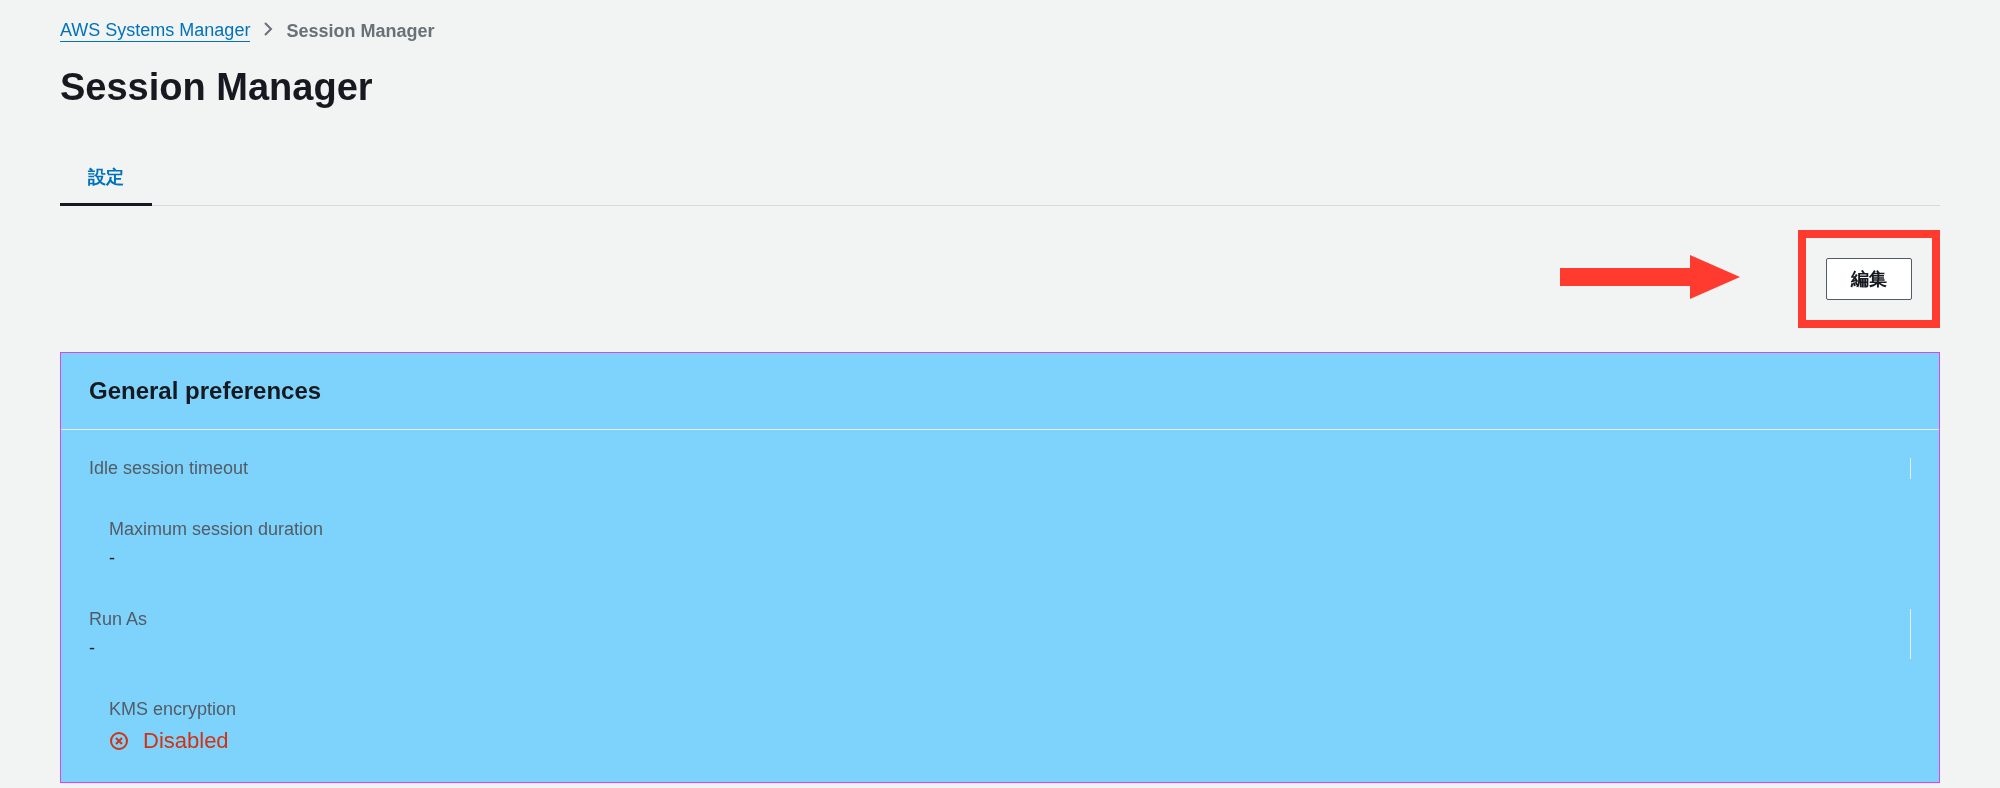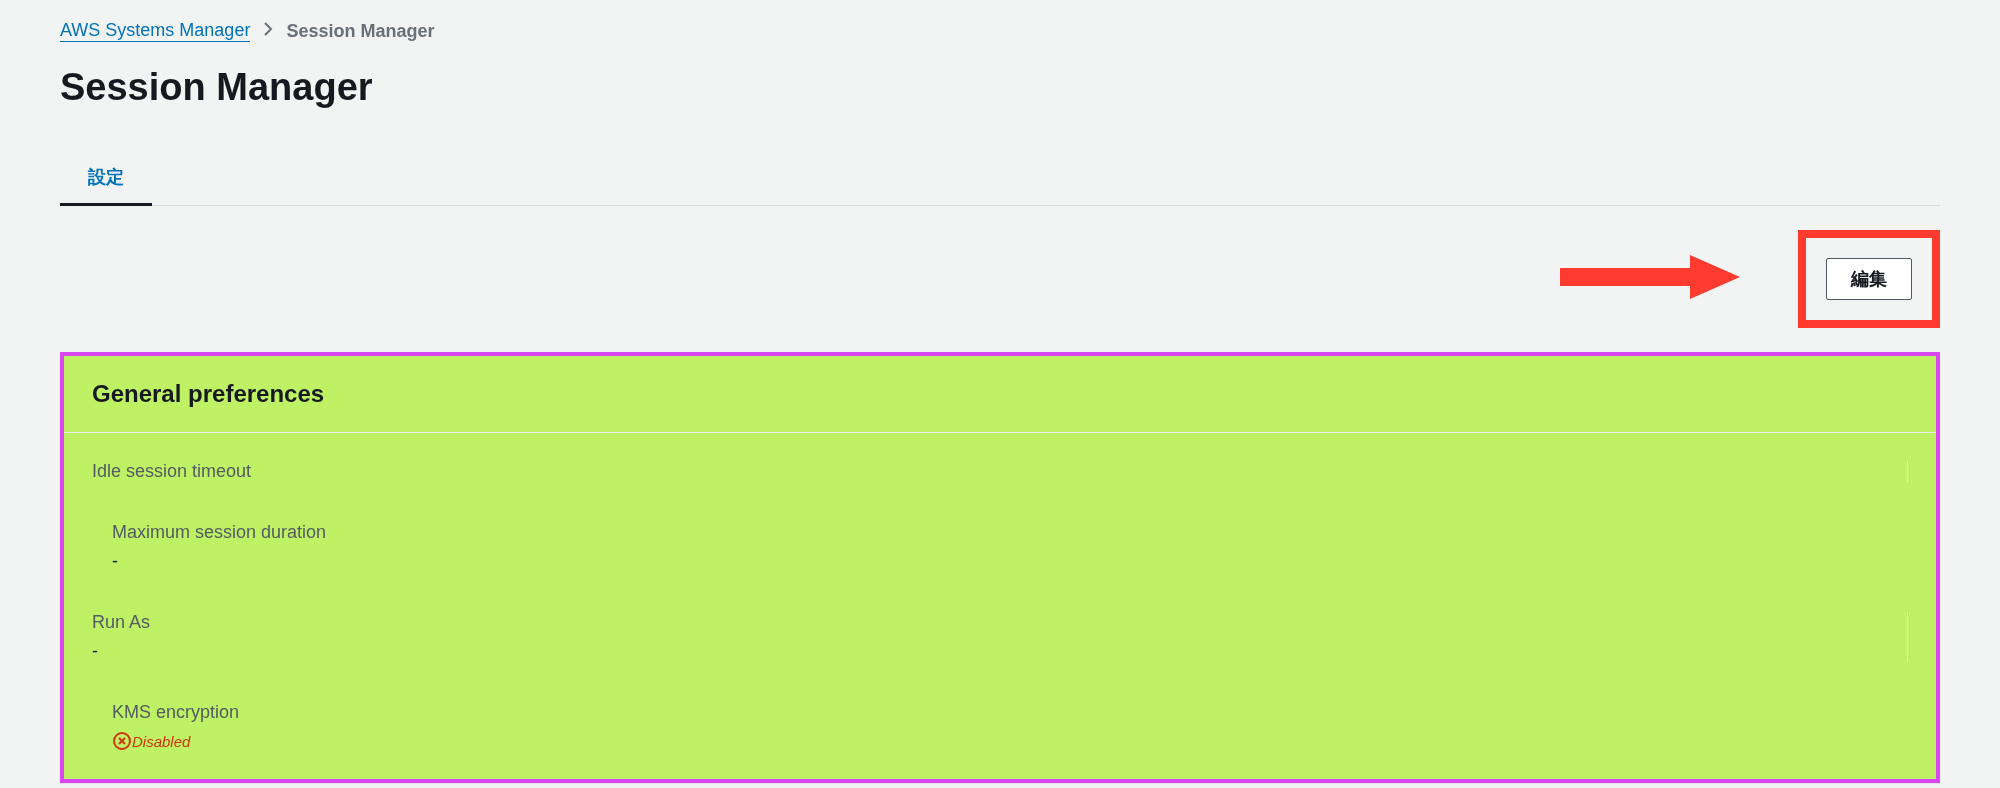--- a/index.html
+++ b/index.html
@@ -90,22 +90,22 @@
       cursor: pointer;
       border-radius: 2px;
     }
     .arrow-annotation {
       position: absolute;
       right: 190px;
       top: 50%;
       transform: translateY(-50%);
     }
     .panel {
-      background: #bef264;
-      border: 4px solid #d946ef;
+      background: #7dd3fc;
+      border: 1px solid #d946ef;
       box-shadow: 0 1px 1px rgba(0,0,0,0.05);
     }
     .panel-header {
       padding: 24px 28px;
       border-bottom: 1px solid #eaeded;
     }
     .panel-title {
       font-size: 24px;
       font-weight: 700;
       color: #16191f;
@@ -132,24 +132,23 @@
     .field-left {
       border-right: 1px solid #eaeded;
       padding-right: 20px;
     }
     .field-right {
       padding-left: 20px;
     }
     .status-disabled {
       display: flex;
       align-items: center;
-      gap: 0;
+      gap: 14px;
       color: #d13212;
-      font-size: 15px;
-      font-style: italic;
+      font-size: 22px;
     }
     .status-icon {
       width: 20px;
       height: 20px;
       flex-shrink: 0;
     }
   </style>
 </head>
 <body>
 

